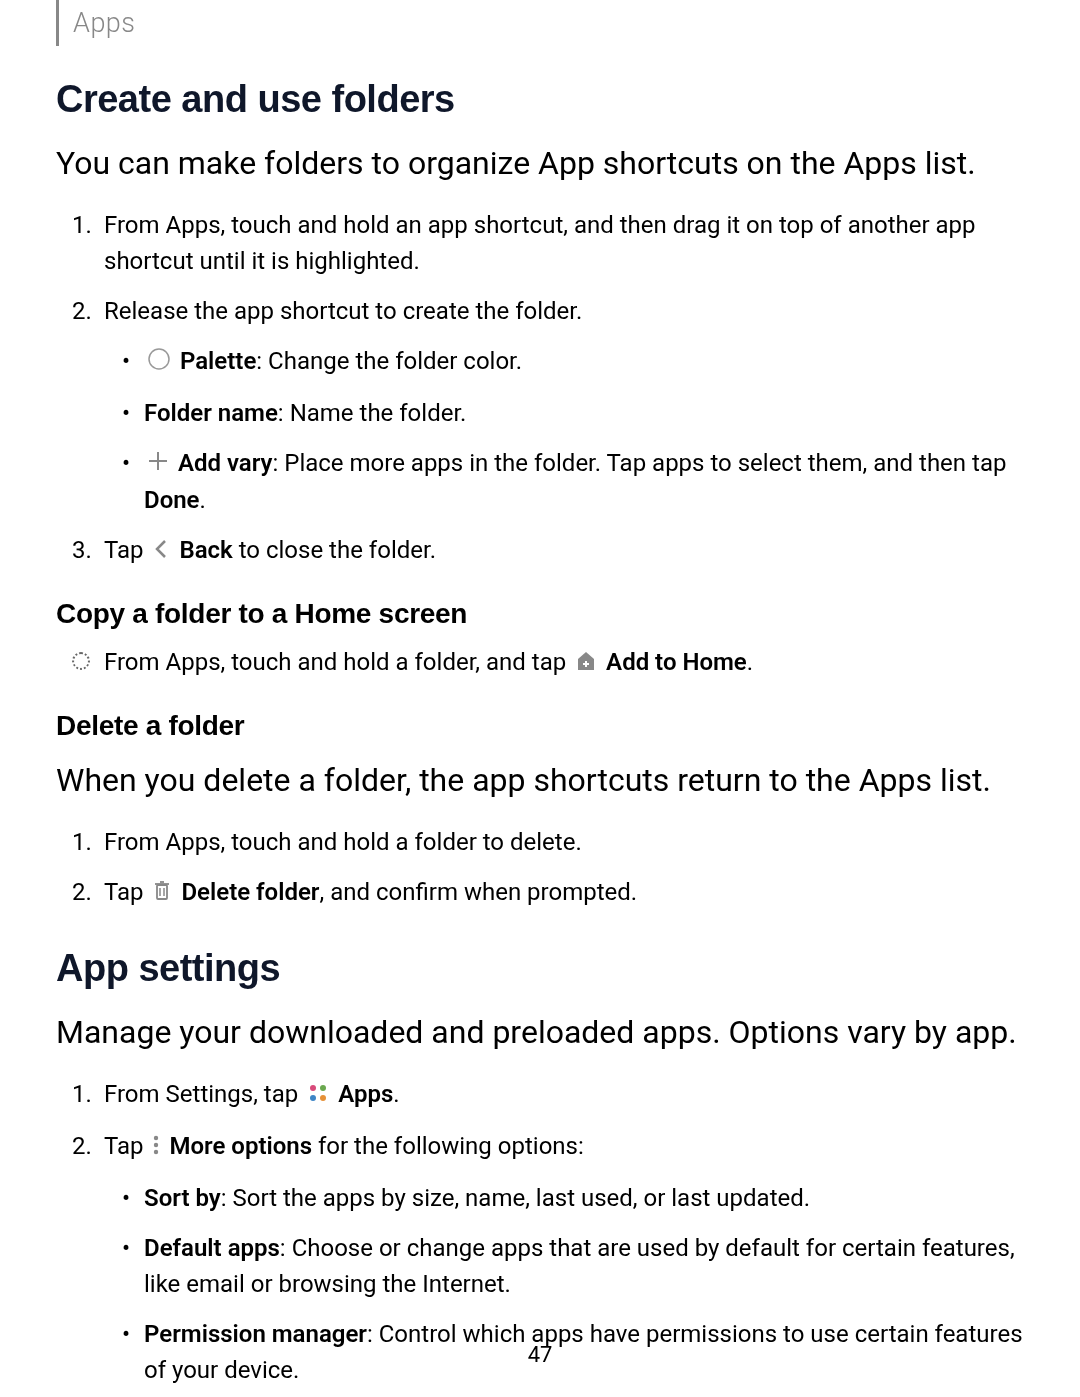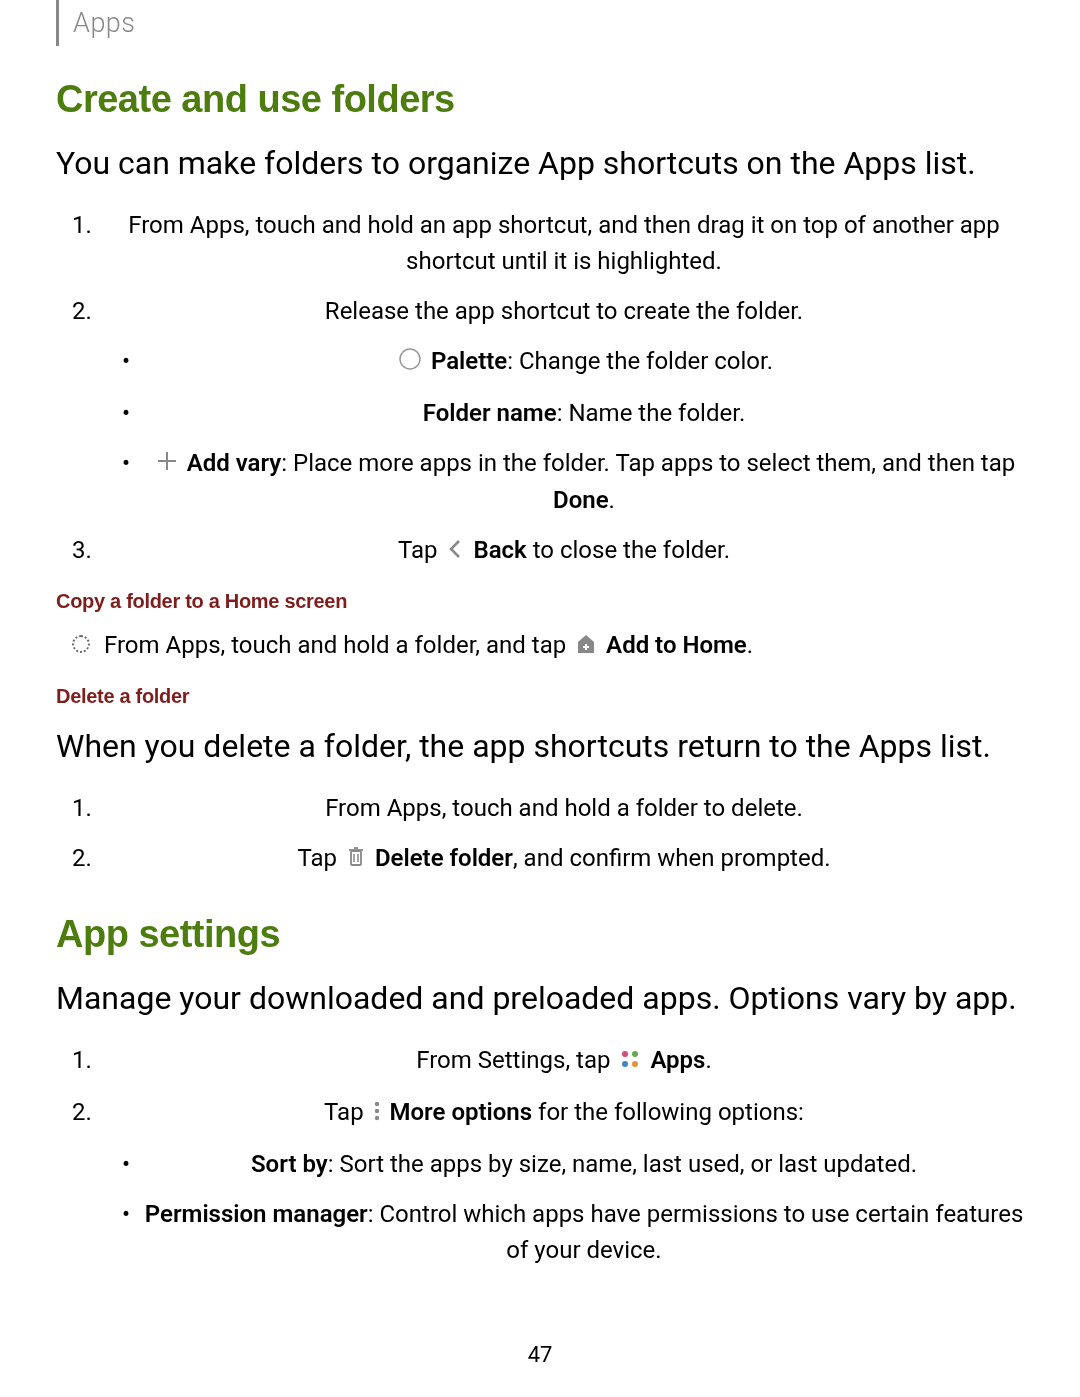--- a/index.html
+++ b/index.html
@@ -26,53 +26,52 @@
       display: flex;
       align-items: center;
     }
     .header-label {
       color: #888;
       font-size: 27px;
       font-weight: 300;
       letter-spacing: 0.5px;
     }
     h1 {
-      color: #4d7c0f;
+      color: #0f172a;
       font-size: 38px;
       font-weight: 700;
       margin-bottom: 18px;
       letter-spacing: -0.5px;
       font-family: "Segoe UI", Arial, sans-serif;
     }
     h2 {
-      color: #7f1d1d;
-      font-size: 20px;
+      color: #000000;
+      font-size: 28px;
       font-weight: 700;
       margin-bottom: 14px;
-      margin-top: 20px;
+      margin-top: 28px;
       letter-spacing: -0.3px;
       font-family: "Segoe UI", Arial, sans-serif;
     }
     p.intro {
       font-size: 32px;
       line-height: 1.5;
       margin-bottom: 20px;
     }
     ol {
       counter-reset: item;
       list-style: none;
       padding-left: 48px;
     }
     ol > li {
       counter-increment: item;
       font-size: 24px;
       line-height: 1.5;
       margin-bottom: 14px;
       position: relative;
-      text-align: center;
     }
     ol > li::before {
       content: counter(item) ".";
       position: absolute;
       left: -32px;
       font-size: 24px;
     }
     ul.sub {
       list-style: none;
       padding-left: 40px;
@@ -221,20 +220,23 @@
             <circle cx="4" cy="4" r="2.2" fill="#888"></circle>
             <circle cx="4" cy="11" r="2.2" fill="#888"></circle>
             <circle cx="4" cy="18" r="2.2" fill="#888"></circle>
           </svg></span>
       <span class="bold">More options</span><span> for the following options:</span>
       <ul class="sub">
         <li>
           <span class="bold">Sort by</span><span>: Sort the apps by size, name, last used, or last updated.</span>
         </li>
         <li>
+          <span class="bold">Default apps</span><span>: Choose or change apps that are used by default for certain features, like email or browsing the Internet.</span>
+        </li>
+        <li>
           <span class="bold">Permission manager</span><span>: Control which apps have permissions to use certain features of your device.</span>
         </li>
 
       </ul>
     </li>
   </ol>
 </div>
 
 <div class="page-number">47</div>
 

